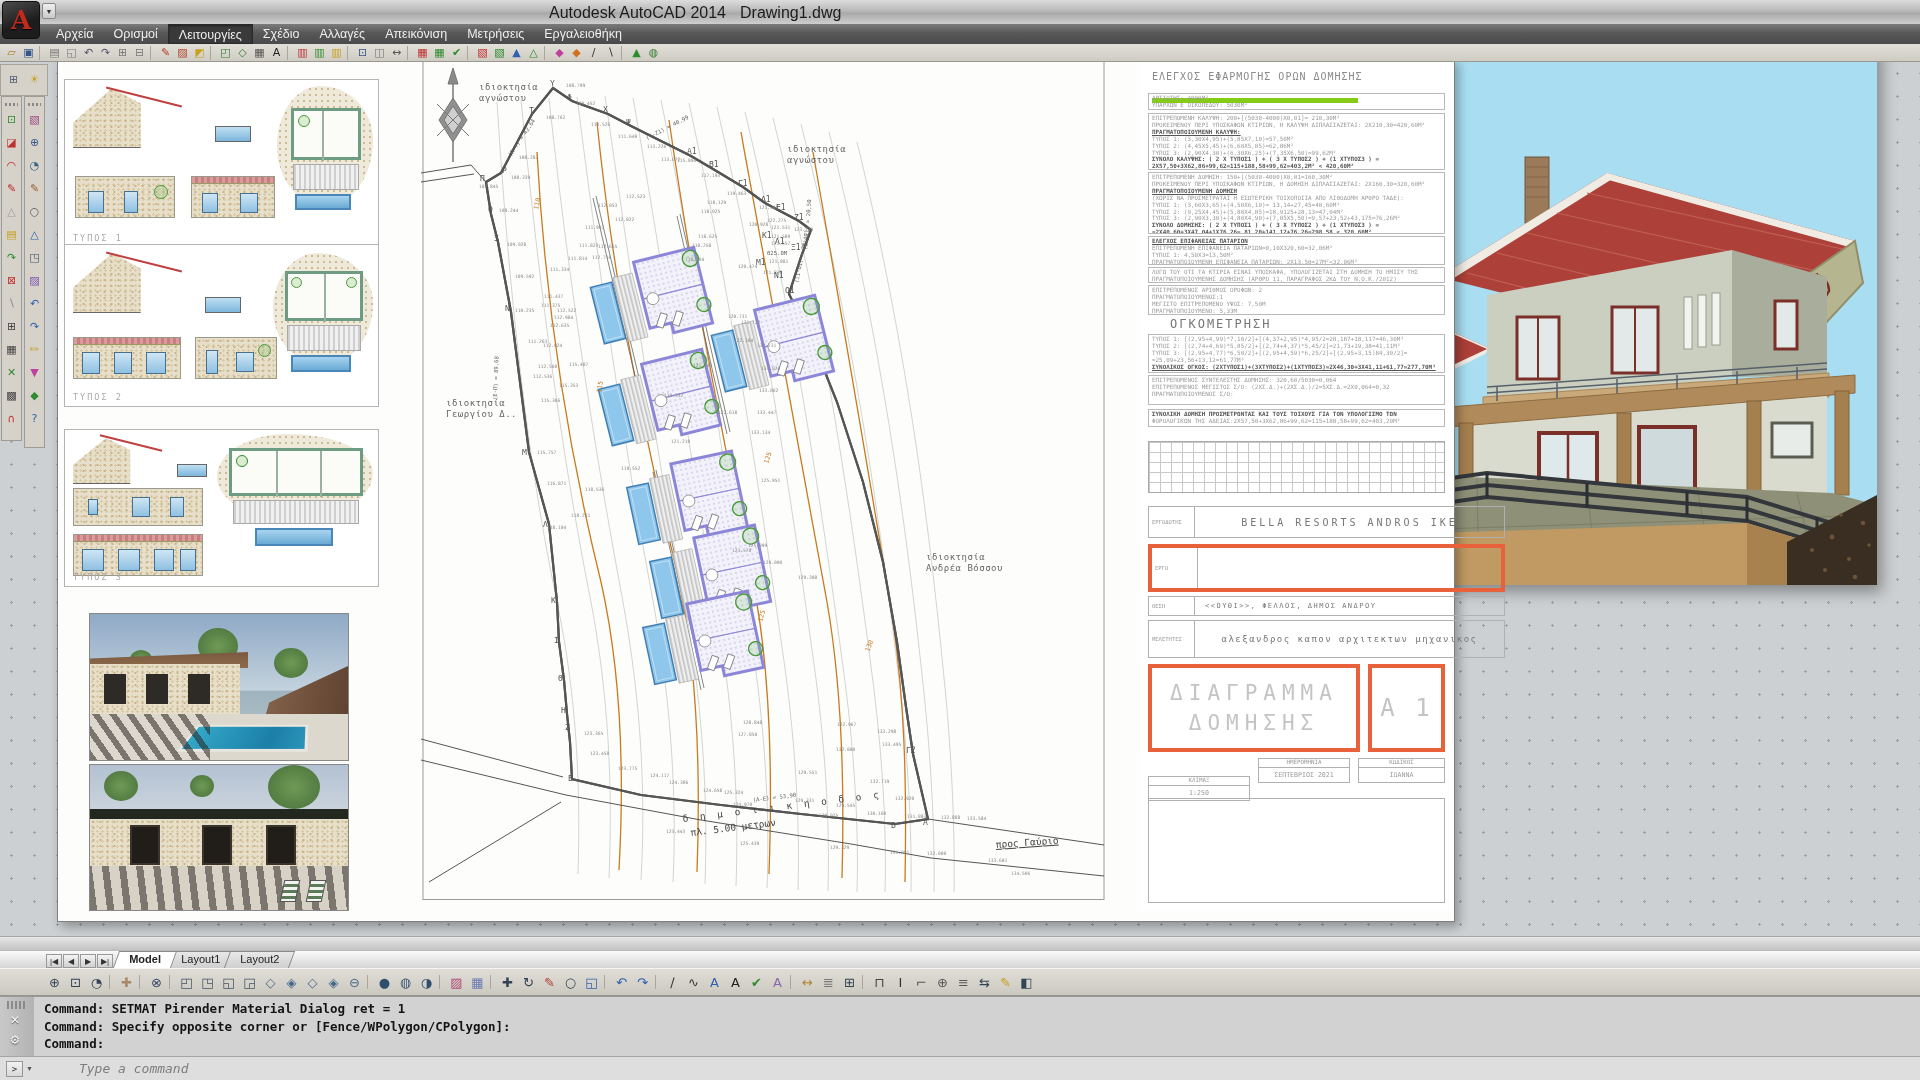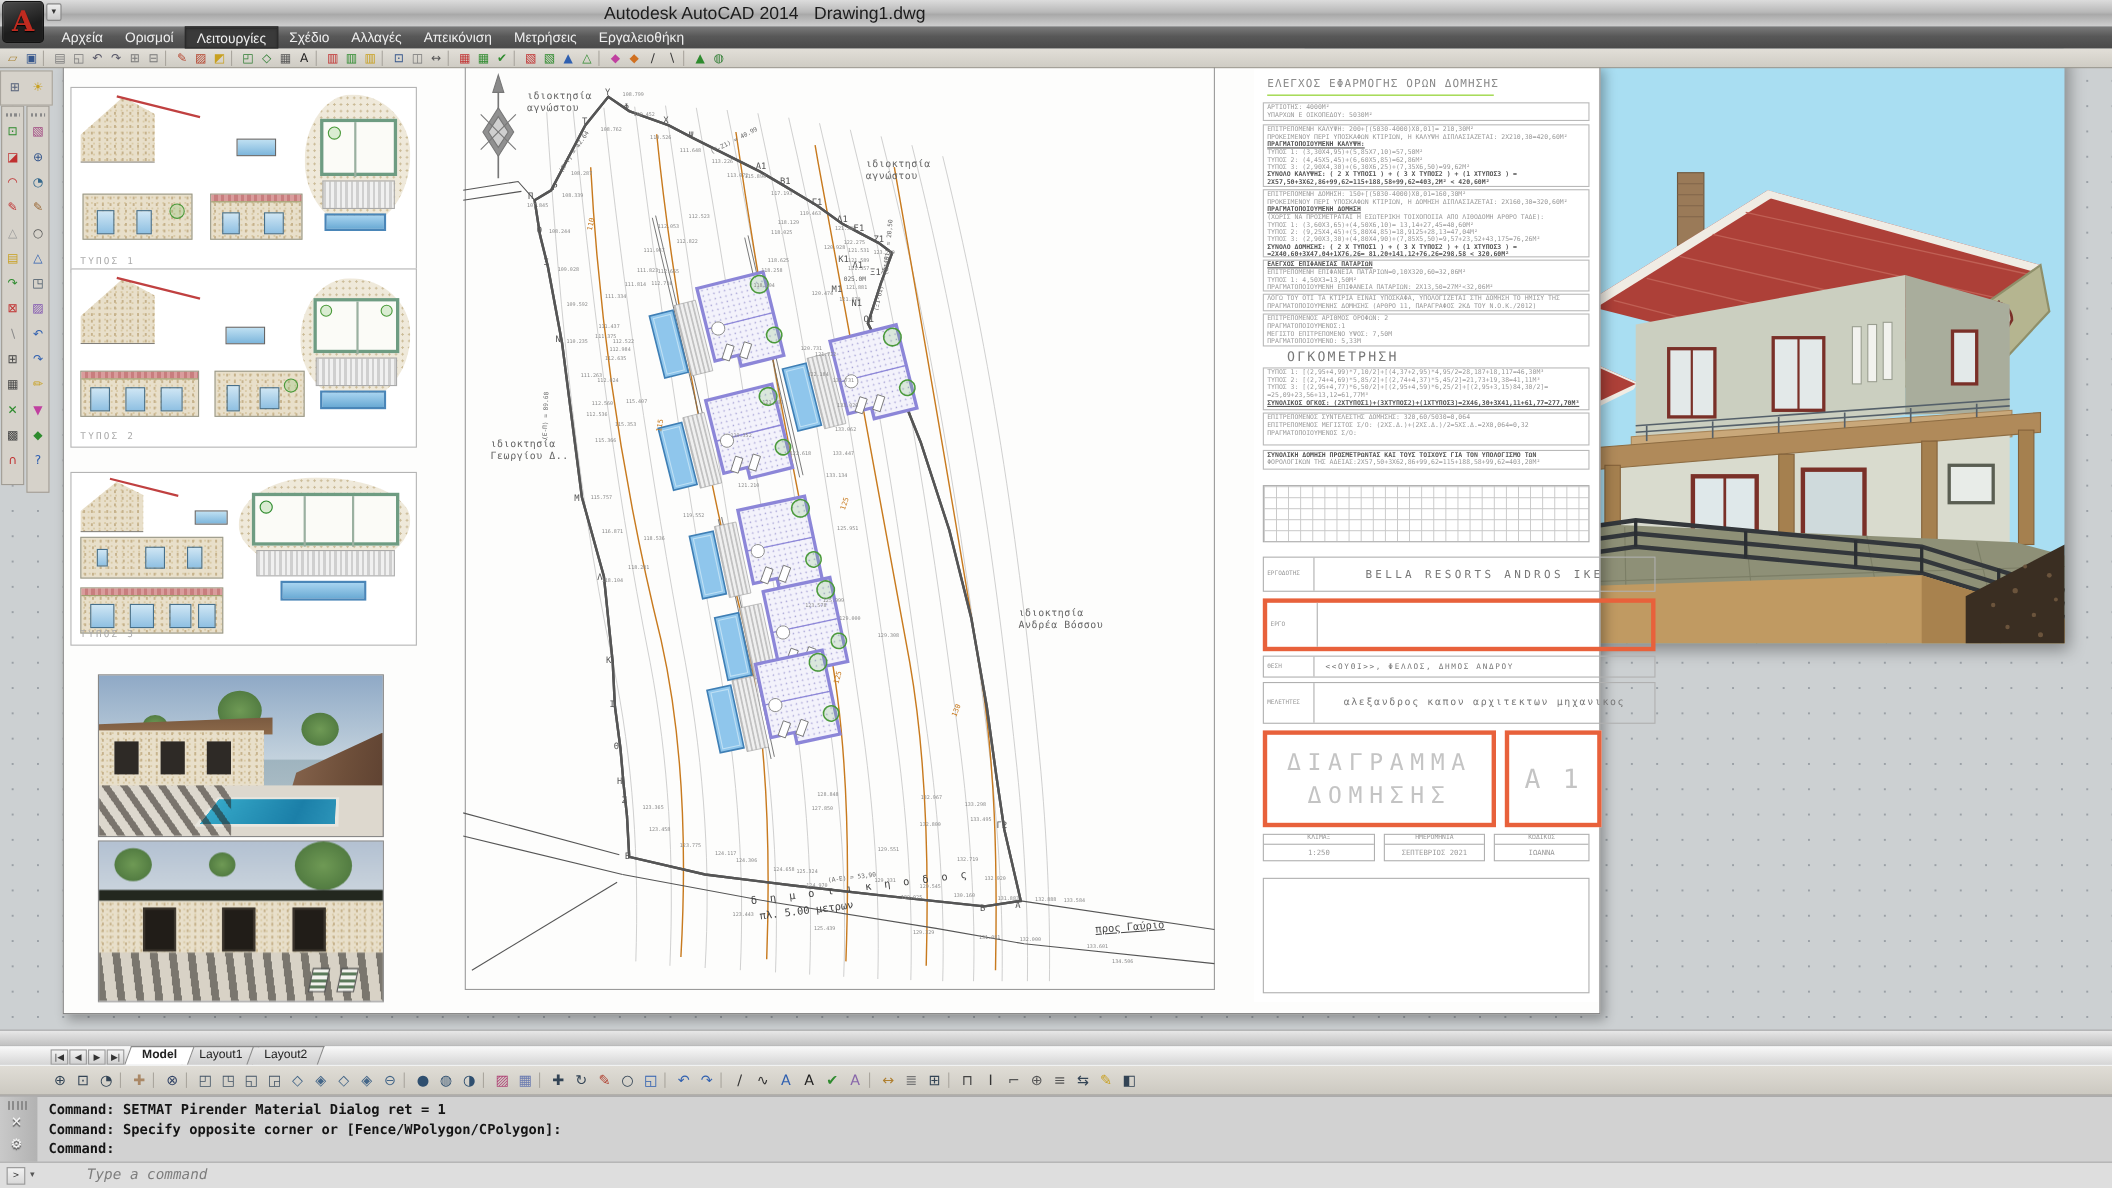--- a/index.html
+++ b/index.html
@@ -111,40 +111,40 @@
   .vx { font:8px "DejaVu Sans Mono",monospace; fill:#555; }
   .dim { font:5.6px "DejaVu Sans Mono",monospace; fill:#666; }
   .clab { font:6.5px "DejaVu Sans Mono",monospace; fill:#c87a1e; }
   .area-l { font:9px "DejaVu Sans Mono",monospace; fill:#666; letter-spacing:.5px; }
   .road-l { font:9.5px "DejaVu Sans Mono",monospace; fill:#444; }
 
   
   #tblock { position:absolute; left:1082px; top:4px; width:313px; height:848px; background:#fff;
     font-family:"DejaVu Sans Mono",monospace; }
   #tb-title { position:absolute; left:12px; top:8px; width:206px; font-size:10px; letter-spacing:1px; color:#8a8a8a;
-    border-bottom:1px solid #84cc16; padding-bottom:4px; white-space:nowrap; }
+    border-bottom:5px solid #84cc16; padding-bottom:16px; white-space:nowrap; }
   .tb-box { position:absolute; left:8px; width:297px; border:1px solid #b9b9b9; padding:1px 3px; overflow:hidden; }
   .tb-line { font-size:5.9px; line-height:6.9px; color:#9a9a9a; white-space:nowrap; }
   .tb-line.strong { color:#555; font-weight:bold; }
   .tb-line.ul { text-decoration:underline; }
   #tb-volhead { position:absolute; left:30px; top:254px; font-size:12px; letter-spacing:2px; color:#777; }
   #tb-grid { position:absolute; left:8px; top:378px; width:297px; height:52px; border:1px solid #aaa;
     background-image:linear-gradient(#c8c8c8 1px,transparent 1px),linear-gradient(90deg,#c8c8c8 1px,transparent 1px);
     background-size:11px 10px; }
   .fld { position:absolute; left:8px; width:357px; border:1px solid #b0b0b0; display:flex; }
   .fld-label { width:46px; border-right:1px solid #b0b0b0; font-size:5.5px; color:#9a9a9a; display:flex;
     align-items:center; padding-left:3px; }
   .fld-value { flex:1; font-size:8px; letter-spacing:1.5px; color:#777; display:flex; align-items:center;
     justify-content:center; text-align:center; padding:2px; }
   .fld.hl { border:4px solid #e8613b; }
   .obox { position:absolute; border:4px solid #e8613b; background:#fff; display:flex; flex-direction:column;
     align-items:center; justify-content:center; }
   #tb-drawtitle { left:8px; top:601px; width:212px; height:88px; font-size:21px; letter-spacing:6px; color:#c4c4c4;
     line-height:30px; text-align:center; }
-  #tb-sheetno { left:228px; top:601px; width:88px; height:88px; font-size:24px; letter-spacing:3px; color:#c4c4c4; }
+  #tb-sheetno { left:228px; top:601px; width:77px; height:88px; font-size:24px; letter-spacing:3px; color:#c4c4c4; }
   .meta-cell { position:absolute; border:1px solid #b0b0b0; font-size:5.8px; color:#9a9a9a; text-align:center; }
   .meta-cell .mv { display:block; border-top:1px solid #b0b0b0; font-size:6.6px; padding:3px 0; margin-top:2px; }
   #tb-empty { position:absolute; left:8px; top:735px; width:297px; height:105px; border:1px solid #b0b0b0; }
 
   
   #tabbar { position:absolute; left:0; top:950px; width:1920px; height:18px;
     background:linear-gradient(#fafafa,#d5d5d5); border-top:1px solid #bbb; z-index:20; display:flex; align-items:flex-end; padding-left:46px; }
   .tab-nav { font-size:8px; color:#333; border:1px solid #999; background:linear-gradient(#f4f4f4,#d0d0d0);
     width:16px; height:14px; text-align:center; line-height:13px; margin-right:1px; }
   .ltab { font-size:11px; color:#222; padding:1px 12px 2px; border:1px solid #8a8a8a; border-bottom:none;
@@ -805,21 +805,21 @@
       <div class="fld-value" style="font-size:7px;justify-content:flex-start;padding-left:10px;">&lt;&lt;ΟΥΘΙ&gt;&gt;, ΦΕΛΛΟΣ, ΔΗΜΟΣ ΑΝΔΡΟΥ</div>
     </div>
     <div class="fld" style="top:557px;height:38px;">
       <div class="fld-label">ΜΕΛΕΤΗΤΕΣ</div>
       <div class="fld-value" style="font-size:9px;">αλεξανδρος καπον   αρχιτεκτων μηχανικος</div>
     </div>
 
     <div class="obox" id="tb-drawtitle">ΔΙΑΓΡΑΜΜΑ ΔΟΜΗΣΗΣ</div>
     <div class="obox" id="tb-sheetno">Α 1</div>
 
-    <div class="meta-cell" style="left:8px;top:695px;width:102px;">
+    <div class="meta-cell" style="left:8px;top:713px;width:102px;">
       <span>ΚΛΙΜΑΞ</span>
       <span class="mv">1:250</span>
     </div>
     <div class="meta-cell" style="left:118px;top:695px;width:92px;">
       <span>ΗΜΕΡΟΜΗΝΙΑ</span>
       <span class="mv">ΣΕΠΤΕΒΡΙΟΣ 2021</span>
     </div>
     <div class="meta-cell" style="left:218px;top:695px;width:87px;">
       <span>ΚΩΔΙΚΟΣ</span>
       <span class="mv">ΙΩΑΝΝΑ</span>

